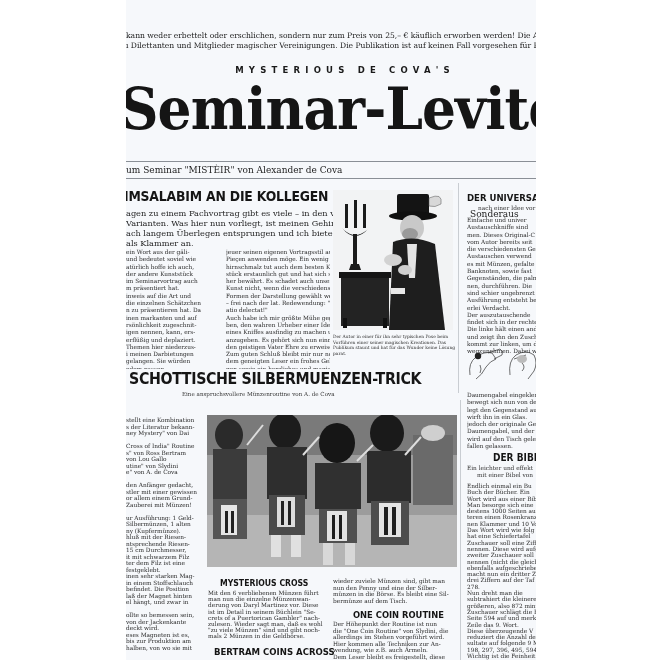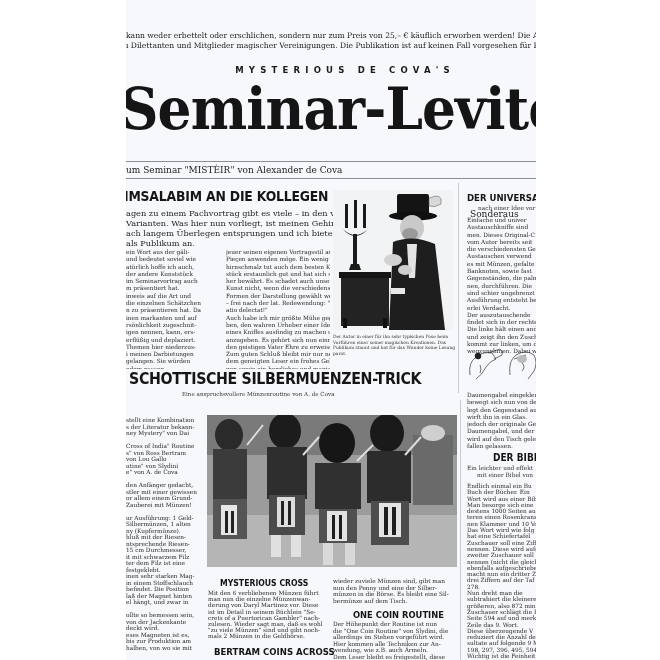--- a/index.html
+++ b/index.html
@@ -61,21 +61,21 @@
     <span>um Seminar "MISTÈIR" von Alexander de Cova</span>
     <span class="right">Sonderaus</span>
   </div>
   <div class="rule" style="top:178px;"></div>
 
   <div class="h-bold" style="position:absolute; left:-2px; top:188px; font-size:13.5px; letter-spacing:-0.2px; transform:scaleX(0.92); transform-origin:left top;">IMSALABIM AN DIE KOLLEGEN !</div>
   <div class="lead" style="left:0; top:208px;">
     <div>agen zu einem Fachvortrag gibt es viele – in den ver</div>
     <div>Varianten. Was hier nun vorliegt, ist meinen Gehirn-</div>
     <div>ach langem Überlegen entsprungen und ich biete es der</div>
-    <div> als Publikum an.</div>
+    <div> als Klammer an.</div>
   </div>
   <div class="col" style="left:0; top:249px; width:96px; height:120px; white-space:nowrap;">
     <div>ein Wort aus der gäli-</div>
     <div>und bedeutet soviel wie</div>
     <div>atürlich hoffe ich auch,</div>
     <div>der andere Kunststück</div>
     <div>im Seminarvortrag auch</div>
     <div>m präsentiert hat.</div>
     <div>inweis auf die Art und</div>
     <div>die einzelnen Schätzchen</div>

